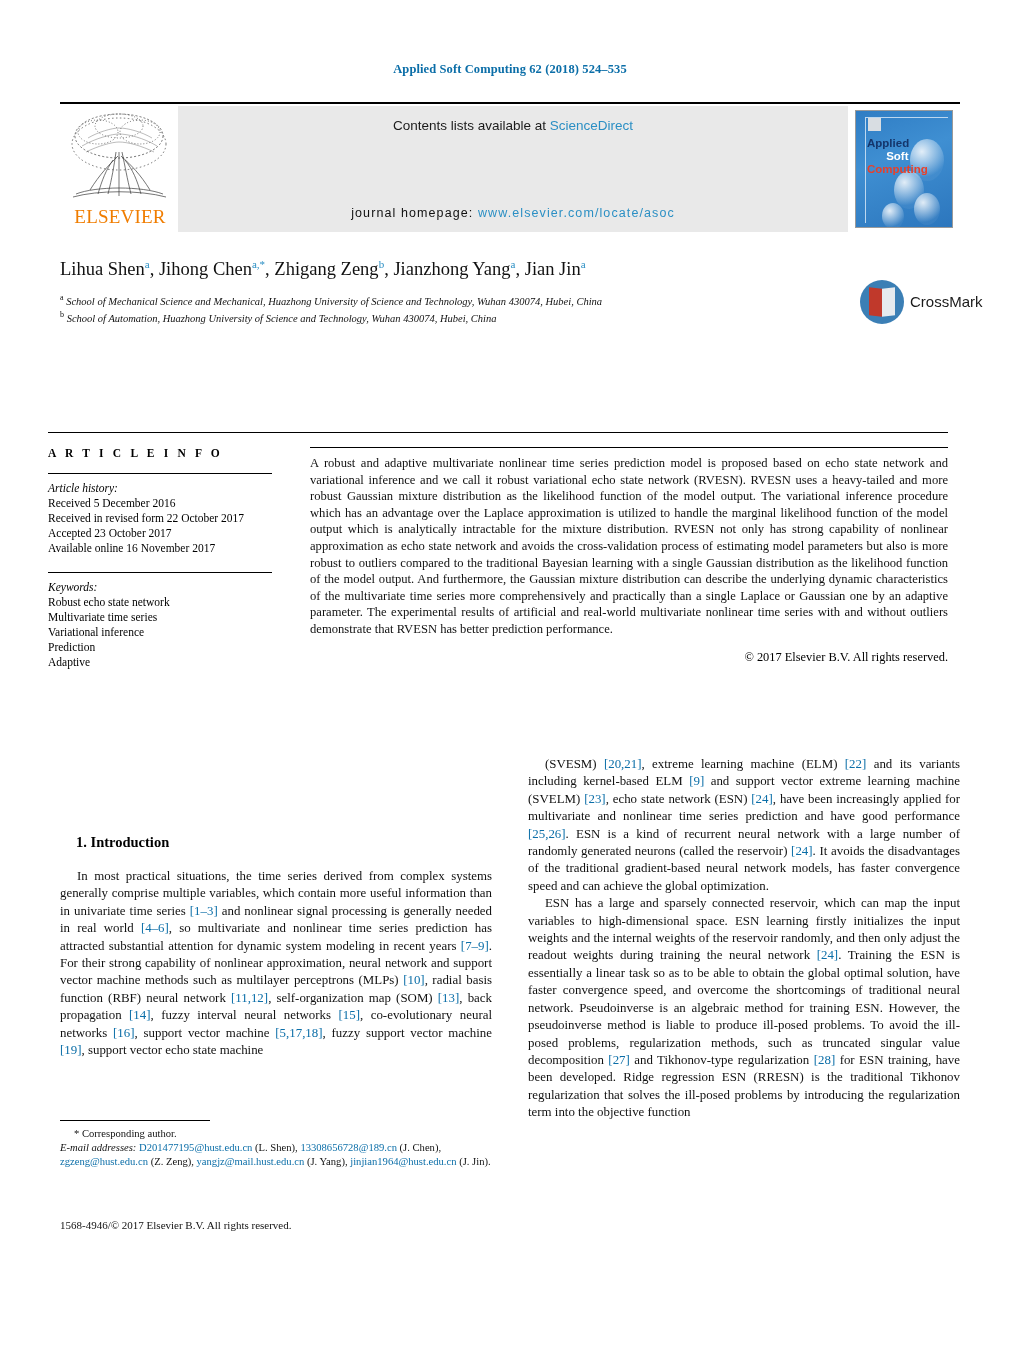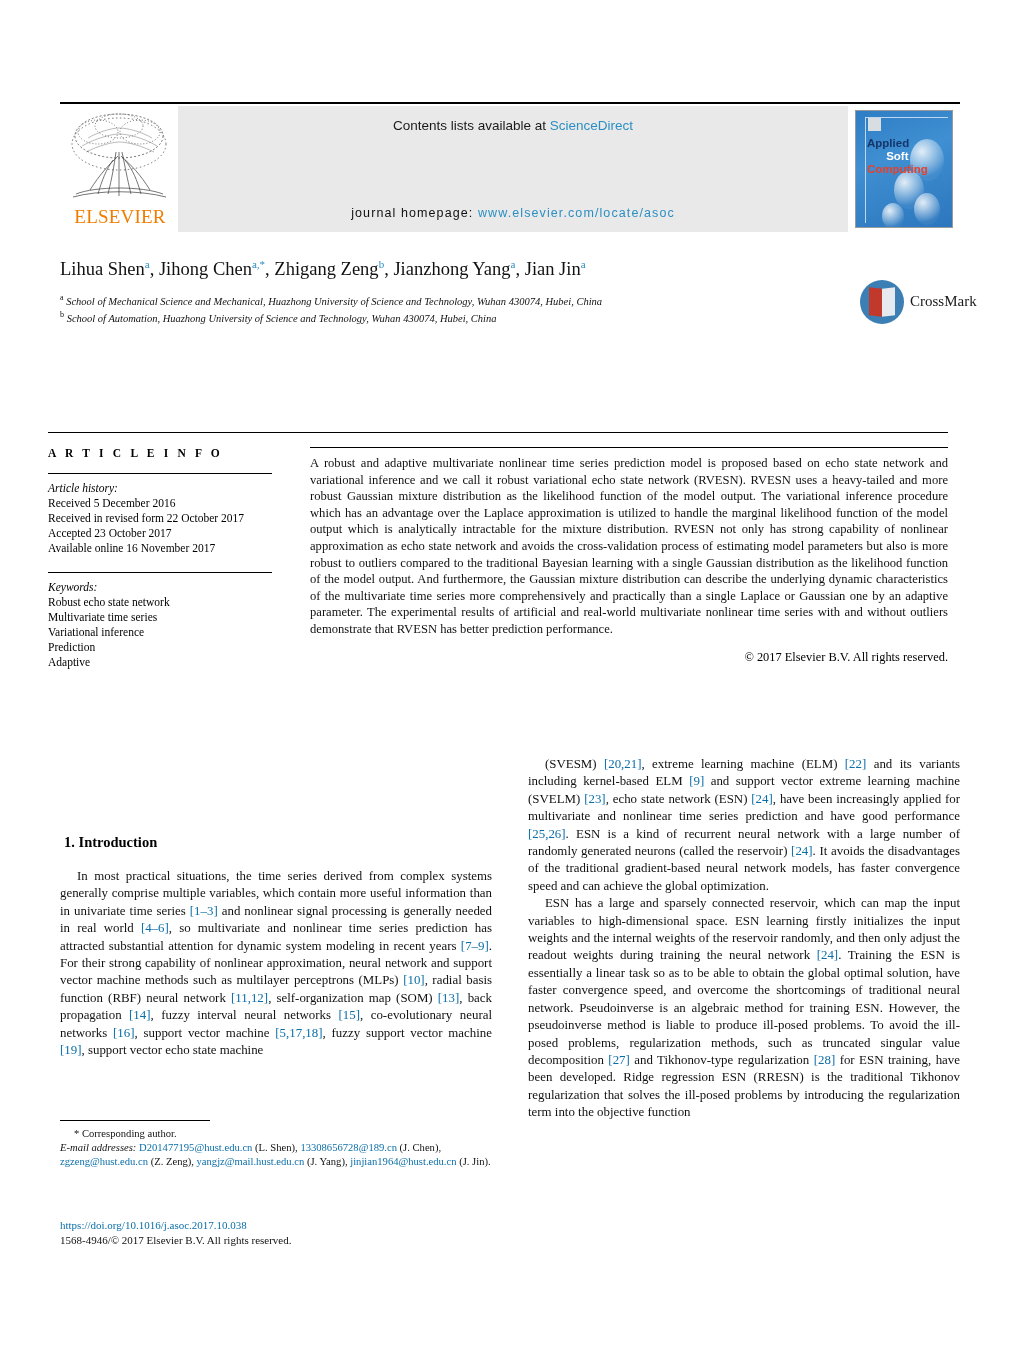--- a/index.html
+++ b/index.html
@@ -193,21 +193,21 @@
   .crossmark .cm-book-r {
     position: absolute;
     left: 22px; top: 8px;
     width: 13px; height: 28px;
     background: #e6eaee;
     transform: skewY(-6deg);
   }
   .crossmark .cm-text {
     position: absolute;
     left: 50px; top: 13px;
-    font-family: Liberation Serif, serif;
+    font-family: Liberation Sans, sans-serif;
     font-size: 15px;
     color: #1a1a1a;
   }
   .paper-title {
     font-family: "Liberation Serif", serif;
     font-size: 26.5px;
     line-height: 32px;
     color: #111;
     width: 790px;
     margin: 0 0 17px 0;
@@ -303,21 +303,21 @@
   }
   .bcol {
     width: 432px;
     flex: 0 0 432px;
     position: relative;
   }
   .sec-title {
     font-family: "Liberation Serif", serif;
     font-size: 14.5px;
     font-weight: bold;
-    margin: 78px 0 17px 4px;
+    margin: 78px 0 17px 16px;
   }
   .para {
     font-size: 12.9px;
     line-height: 17.4px;
     text-align: justify;
     text-indent: 17px;
     margin: 0;
     color: #111;
   }
   .para + .para { margin-top: 0; }
@@ -358,20 +358,21 @@
     font-size: 11px;
     line-height: 15px;
     color: #111;
   }
 </style>
 </head>
 <body>
 
 <div class="page">
 
+  <div class="running-head">Applied Soft Computing 62 (2018) 524–535</div>
 
   <div class="masthead">
     <div class="masthead-inner">
 
       <div class="elsevier-logo">
         <svg class="elsevier-tree" viewBox="0 0 102 92">
           <g stroke="#3a3a3a" stroke-width="0.7" fill="none">
             <ellipse cx="51" cy="28" rx="44" ry="22" stroke-dasharray="2 2"></ellipse>
             <ellipse cx="51" cy="36" rx="47" ry="26" stroke-dasharray="1.5 2.5"></ellipse>
             <ellipse cx="30" cy="24" rx="20" ry="12" stroke-dasharray="1 2"></ellipse>
@@ -482,17 +483,16 @@
   <div class="footnotes">
     <div class="fn-rule"></div>
     <div class="fn-line fn-indent">* Corresponding author.</div>
     <div class="fn-line">
       <span class="fn-em fn-indent">E-mail addresses:</span>
       <span><span class="link">D201477195@hust.edu.cn</span> (L. Shen), <span class="link">13308656728@189.cn</span> (J. Chen), <span class="link">zgzeng@hust.edu.cn</span> (Z. Zeng), <span class="link">yangjz@mail.hust.edu.cn</span> (J. Yang), <span class="link">jinjian1964@hust.edu.cn</span> (J. Jin).</span>
     </div>
   </div>
 
   <div class="doi-block">
-    <div class="doi-line">https://doi.org/10.1016/j.asoc.2017.10.038</div>
     <div class="issn-line">1568-4946/© 2017 Elsevier B.V. All rights reserved.</div>
   </div>
 
 </div>
 
 </body></html>

